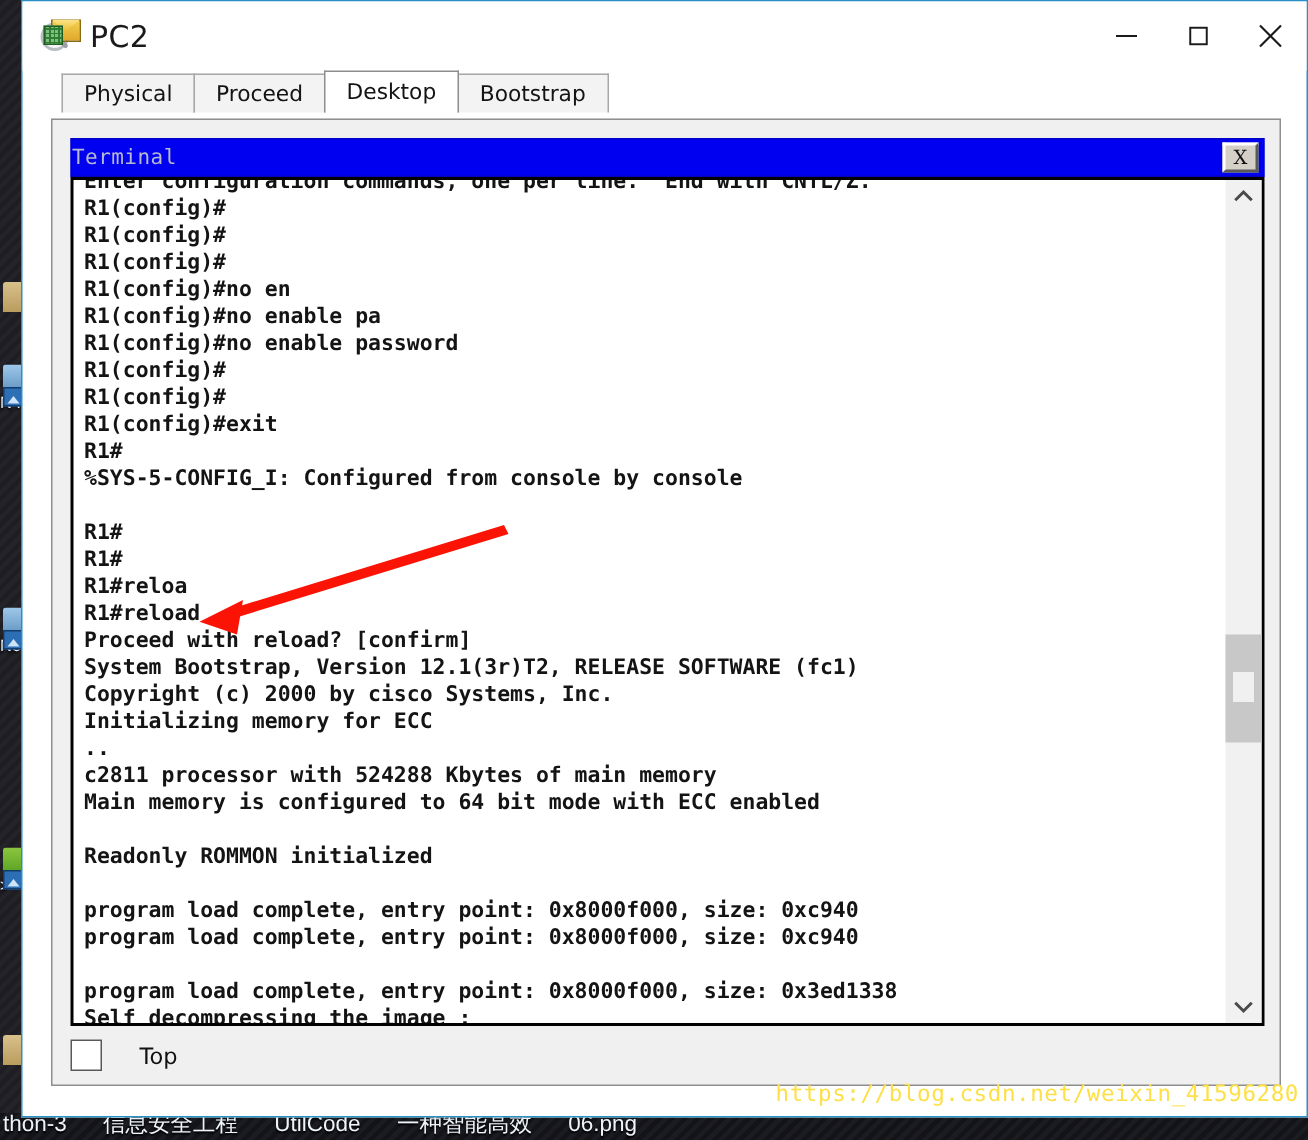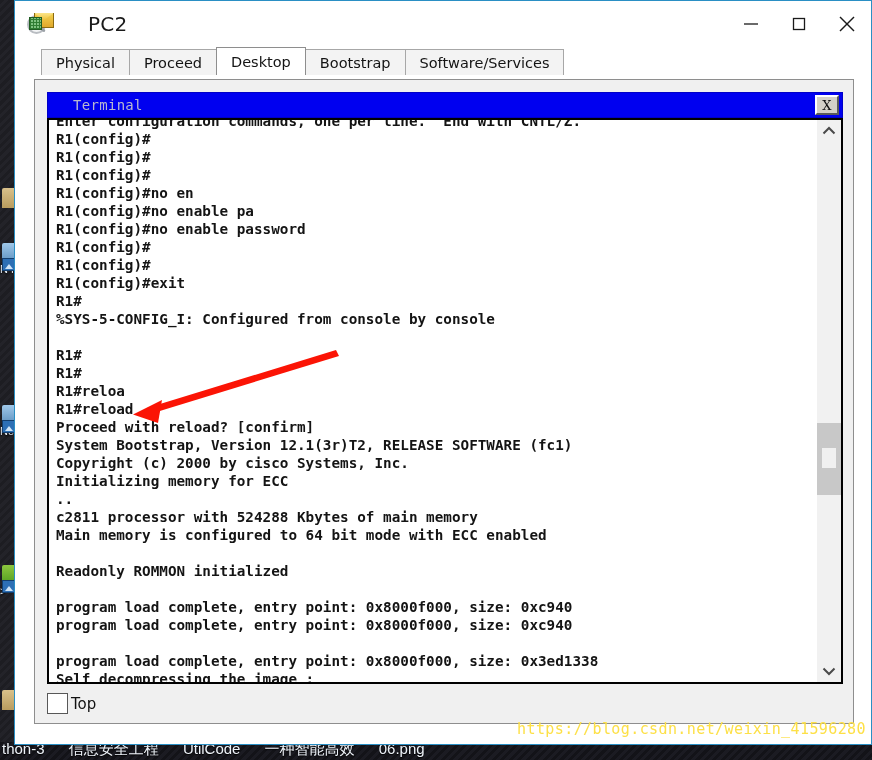--- a/index.html
+++ b/index.html
@@ -63,21 +63,21 @@
     background: #ffffff;
     border: 1px solid #2a8fc4;
     box-sizing: border-box;
   }
 
   
   #pc-titlebar {
     position: relative; height: 46px; background: #ffffff;
     display: flex; align-items: center;
   }
-  #pc-title-left { display: flex; align-items: center; padding-left: 12px; gap: 28px; }
+  #pc-title-left { display: flex; align-items: center; padding-left: 12px; }
   #pc-app-icon {
     position: relative; width: 26px; height: 24px; margin-right: 7px;
   }
   #pc-app-icon .mag-lens {
     position: absolute; left: 0; top: 3px; width: 15px; height: 15px;
     border: 2px solid #b9bdc2; border-radius: 50%;
     background: radial-gradient(circle at 40% 35%, #ffffff 0%, #eef0f2 100%);
   }
   #pc-app-icon .mag-handle {
     position: absolute; left: 10px; top: 15px; width: 9px; height: 3px;
@@ -152,21 +152,21 @@
   
   #terminal-window {
     position: absolute; left: 12px; top: 12px; width: 796px; height: 592px;
   }
   #terminal-titlebar {
     height: 26px; background: #0000f0;
     display: flex; align-items: center;
     border: 1px solid #0000c8; box-sizing: border-box;
   }
   #terminal-title {
-    padding-left: 25px;
+    padding-left: 0;
     font-family: "DejaVu Sans Mono", monospace;
     font-size: 14px; color: #b8b8cf; letter-spacing: .3px;
   }
   #terminal-close-btn {
     margin-left: auto; margin-right: 3px;
     width: 24px; height: 20px;
     background: #d4d0c8;
     border-top: 2px solid #ffffff; border-left: 2px solid #ffffff;
     border-right: 2px solid #5a5a5a; border-bottom: 2px solid #5a5a5a;
     font-family: "DejaVu Serif", serif; font-size: 13px; color: #111;
@@ -220,21 +220,21 @@
   
   #top-checkbox-row {
     position: absolute; left: 12px; bottom: 9px;
     display: flex; align-items: center;
   }
   #top-checkbox {
     width: 21px; height: 21px; background: #ffffff;
     border: 1px solid #585858; box-sizing: border-box;
   }
   #top-checkbox-label {
-    margin-left: 3px;
+    margin-left: 25px;
     font-family: "DejaVu Sans", sans-serif;
     font-size: 15px; color: #111;
   }
 
   
   #red-arrow-annotation {
     position: absolute; left: 0; top: 0; width: 872px; height: 760px;
     pointer-events: none;
   }
 
@@ -319,21 +319,20 @@
           </svg>
       </div>
     </div>
   </div>
 
   <div id="pc-tabs">
     <div class="pc-tab">Physical</div>
     <div class="pc-tab">Proceed</div>
     <div class="pc-tab active">Desktop</div>
     <div class="pc-tab">Bootstrap</div>
-    <div class="pc-tab">Software/Services</div>
   </div>
 
   <div id="pc-body">
 
     <div id="terminal-window">
 
       <div id="terminal-titlebar">
         <span id="terminal-title">Terminal</span>
         <div id="terminal-close-btn">X</div>
       </div>

